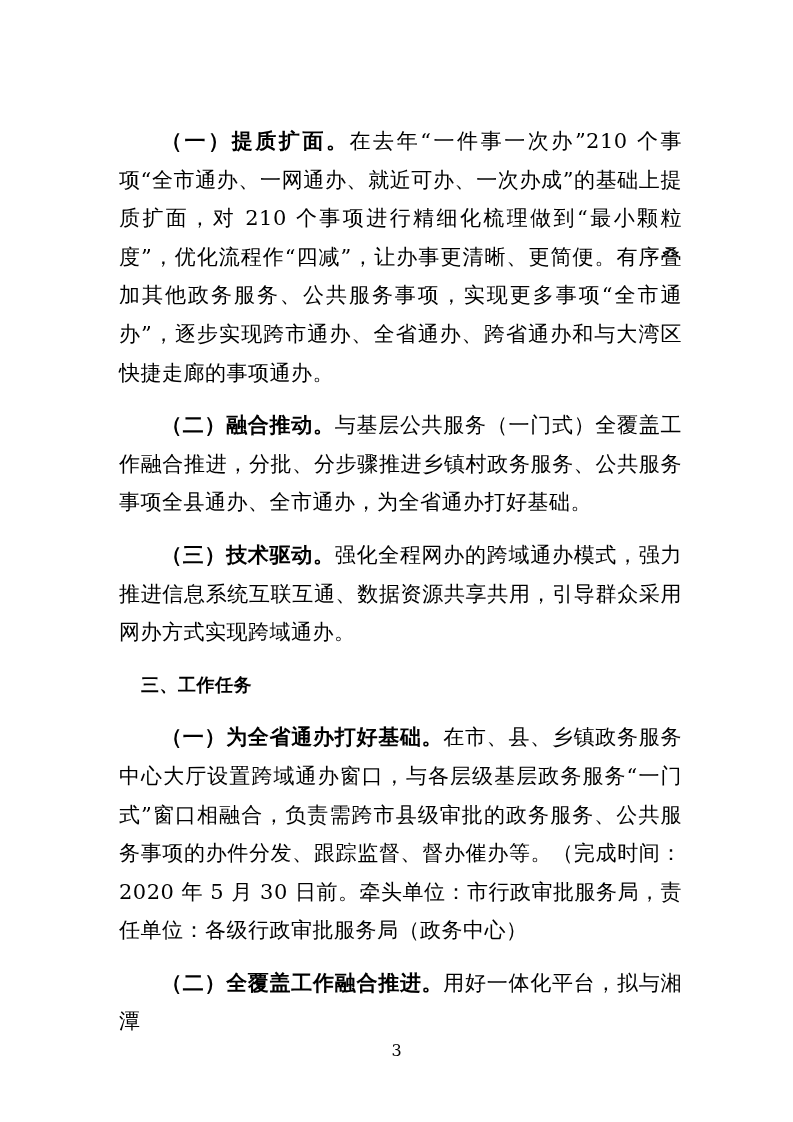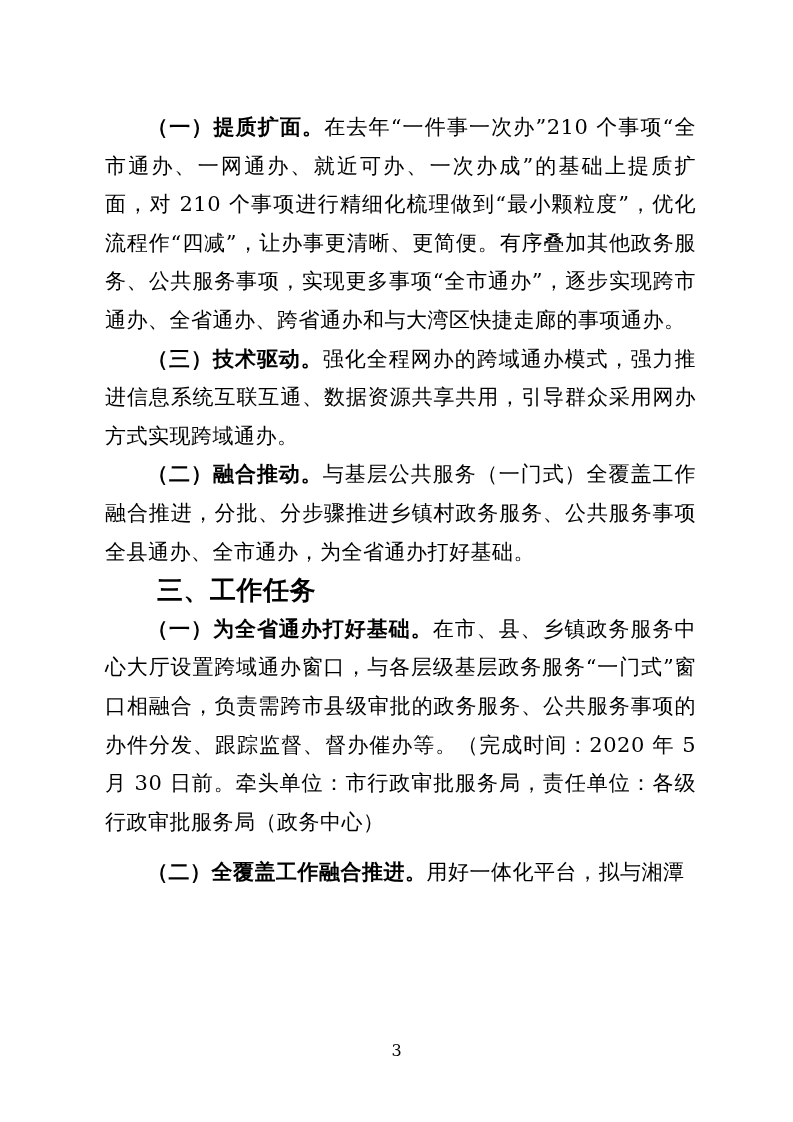--- a/index.html
+++ b/index.html
@@ -9,35 +9,35 @@
     width: 793px;
     height: 1122px;
     margin: 0 auto;
     background: #ffffff;
     font-family: "DejaVu Serif", "Liberation Serif", serif;
     color: #000000;
     padding: 108px 97px 0 105px;
     overflow: hidden;
   }
   .para {
-    margin: 0;
+    margin: 14px;
     font-size: 21px;
     line-height: 38.6px;
     text-align: justify;
     text-indent: 2em;
     letter-spacing: 0.5px;
     word-break: break-all;
   }
   .para .lead {
     font-weight: bold;
     font-family: "DejaVu Sans", "Liberation Sans", sans-serif;
   }
   .section-heading {
     margin: 0;
-    font-size: 26px;
+    font-size: 18px;
     line-height: 38.6px;
     text-indent: 2em;
     font-weight: bold;
     font-family: "DejaVu Sans", "Liberation Sans", sans-serif;
     letter-spacing: 0.5px;
   }
   .para.last { margin-top: 12px; }
   .page-number {
     position: absolute;
     bottom: 62px;
@@ -52,25 +52,25 @@
 </head>
 <body>
 
 <div class="page">
 
   <p class="para">
     <span class="lead">（一）提质扩面。</span><span>在去年“一件事一次办”210 个事项“全市通办、一网通办、就近可办、一次办成”的基础上提质扩面，对 210 个事项进行精细化梳理做到“最小颗粒度”，优化流程作“四减”，让办事更清晰、更简便。有序叠加其他政务服务、公共服务事项，实现更多事项“全市通办”，逐步实现跨市通办、全省通办、跨省通办和与大湾区快捷走廊的事项通办。</span>
   </p>
 
   <p class="para">
-    <span class="lead">（三）技术驱动。</span><span>强化全程网办的跨域通办模式，强力推进信息系统互联互通、数据资源共享共用，引导群众采用网办方式实现跨域通办。</span>
+    <span class="lead">（二）融合推动。</span><span>与基层公共服务（一门式）全覆盖工作融合推进，分批、分步骤推进乡镇村政务服务、公共服务事项全县通办、全市通办，为全省通办打好基础。</span>
   </p>
 
   <p class="para">
-    <span class="lead">（二）融合推动。</span><span>与基层公共服务（一门式）全覆盖工作融合推进，分批、分步骤推进乡镇村政务服务、公共服务事项全县通办、全市通办，为全省通办打好基础。</span>
+    <span class="lead">（三）技术驱动。</span><span>强化全程网办的跨域通办模式，强力推进信息系统互联互通、数据资源共享共用，引导群众采用网办方式实现跨域通办。</span>
   </p>
 
 
   <p class="section-heading">三、工作任务</p>
 
   <p class="para">
     <span class="lead">（一）为全省通办打好基础。</span><span>在市、县、乡镇政务服务中心大厅设置跨域通办窗口，与各层级基层政务服务“一门式”窗口相融合，负责需跨市县级审批的政务服务、公共服务事项的办件分发、跟踪监督、督办催办等。（完成时间：2020 年 5 月 30 日前。牵头单位：市行政审批服务局，责任单位：各级行政审批服务局（政务中心）</span>
   </p>
 
   <p class="para last">

